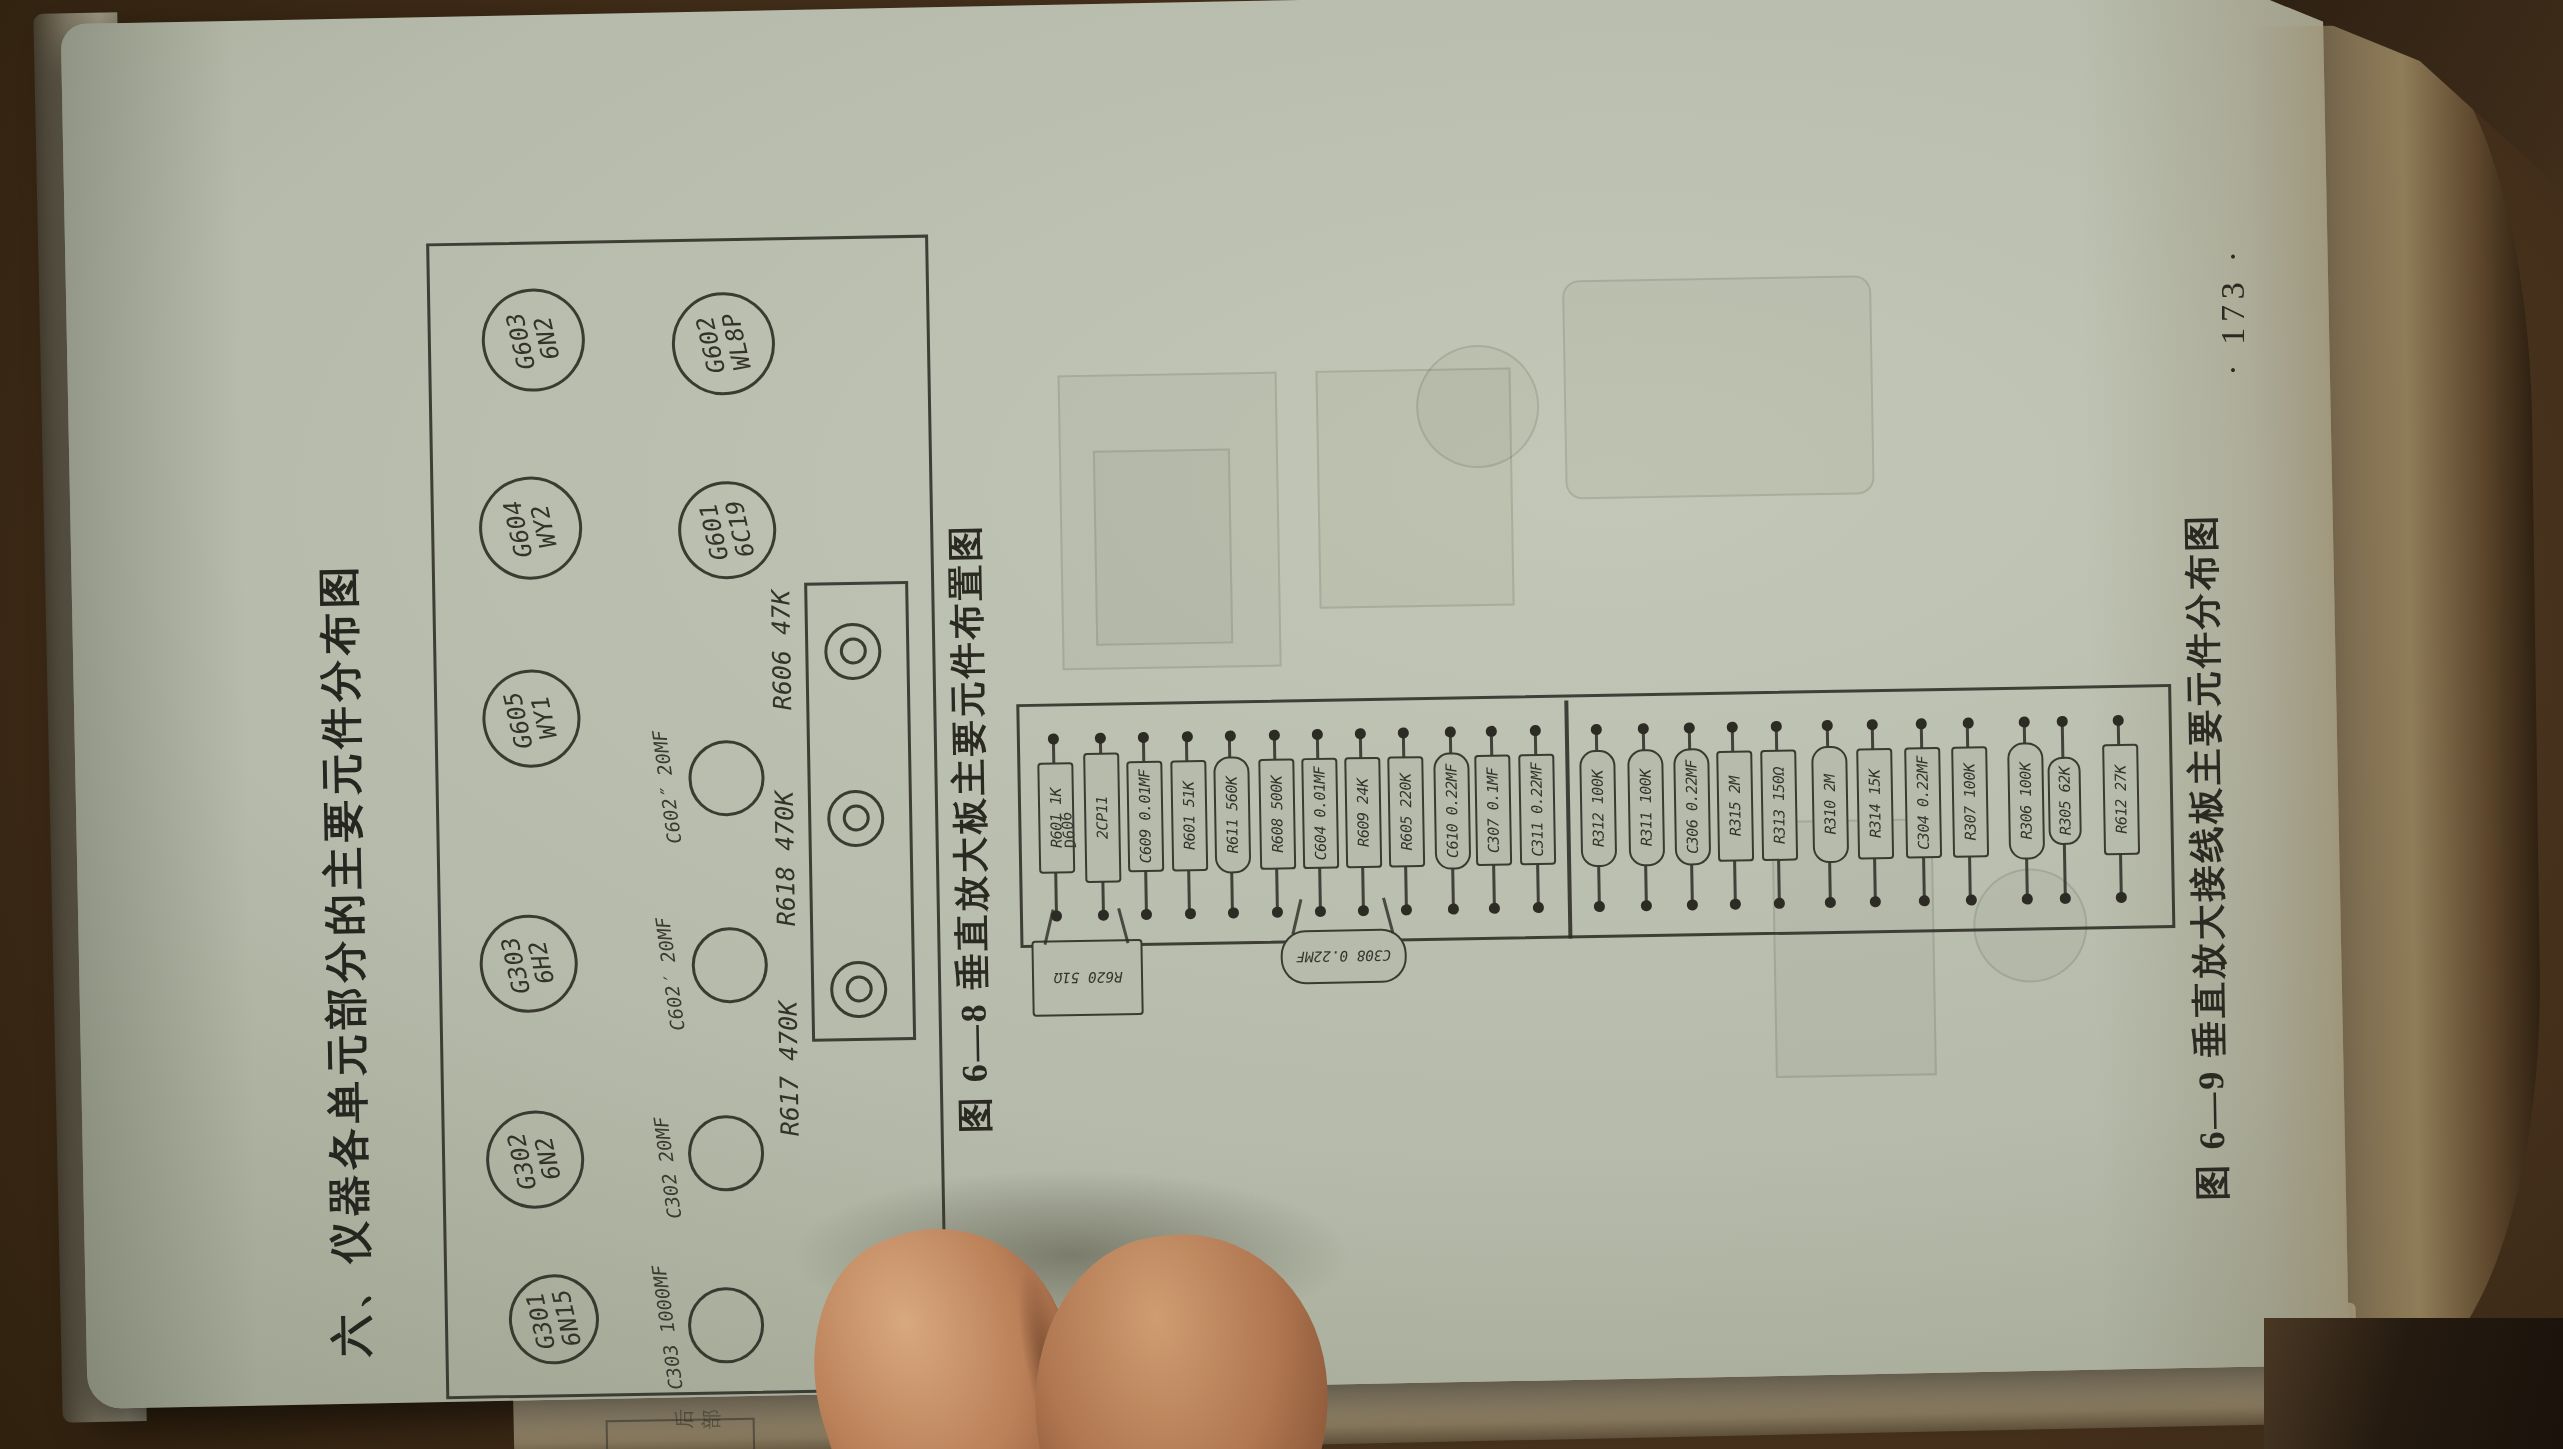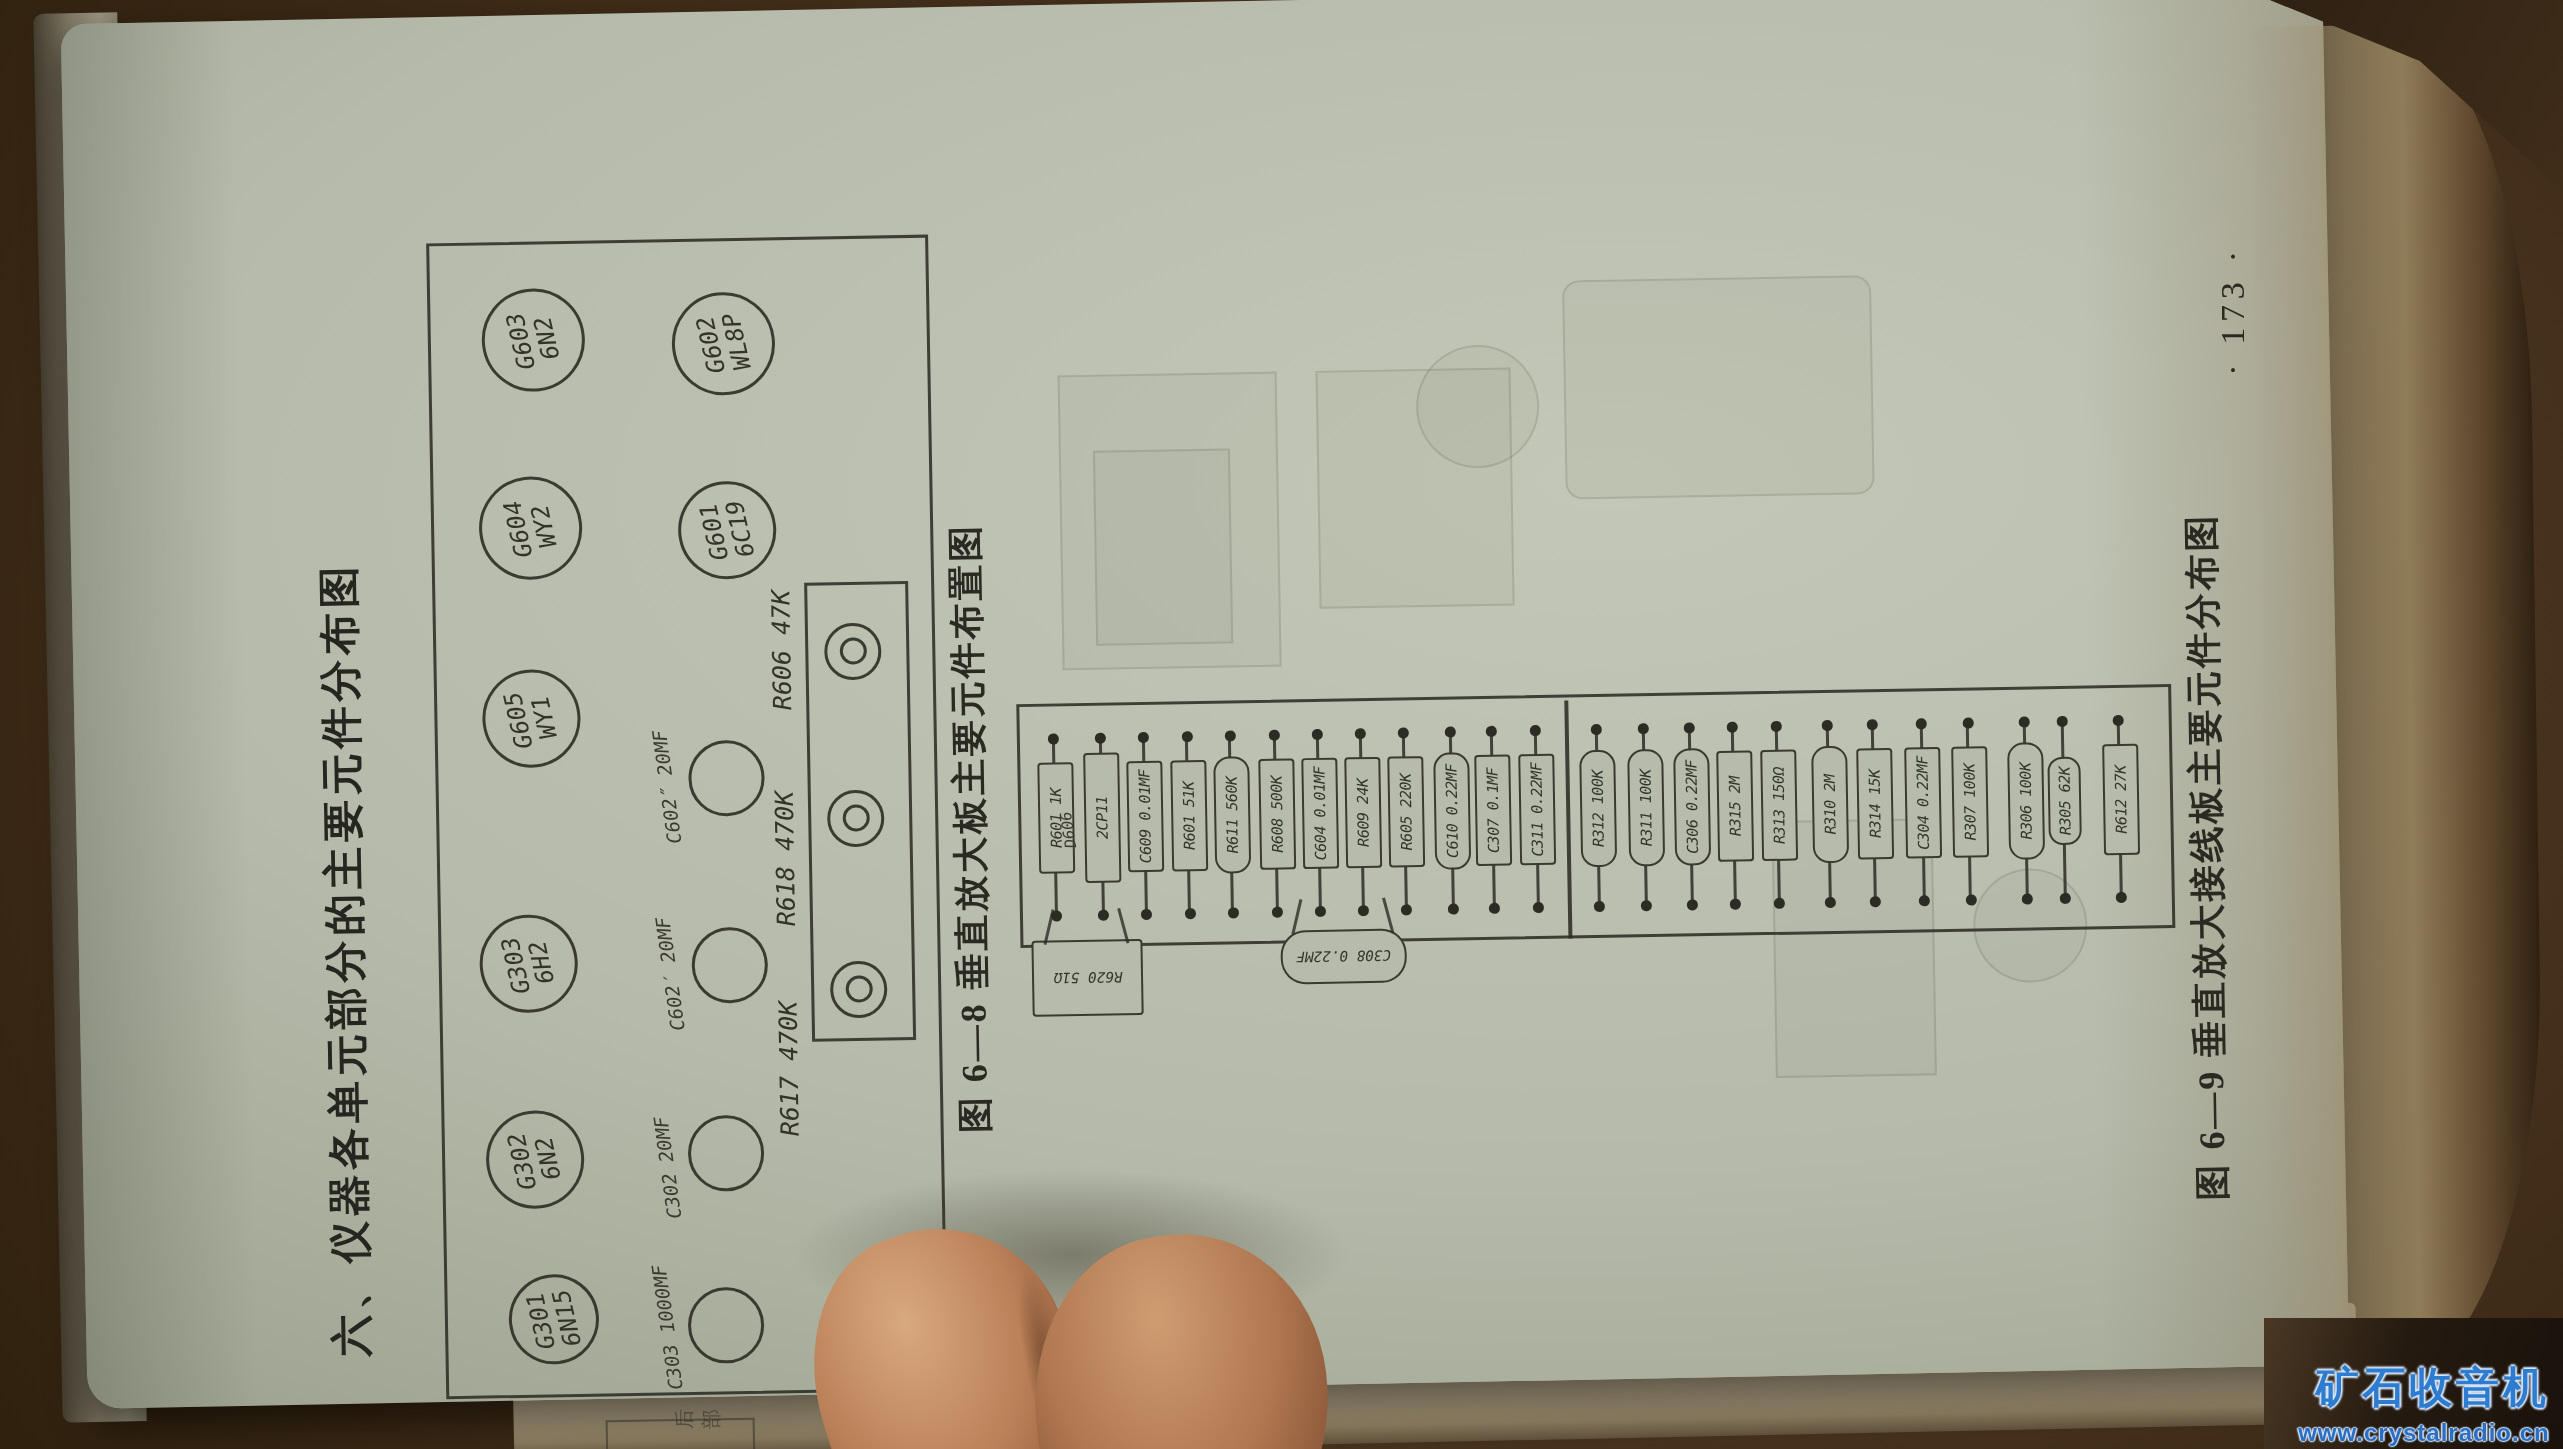--- a/index.html
+++ b/index.html
@@ -311,18 +311,14 @@
 
   <div class="abs finger-shadow"></div>
   <div class="abs finger1"></div>
   <div class="abs finger-gap"></div>
   <div class="abs finger2"></div>
 
   <div class="abs np-box"></div>
   <div class="abs np-text">后部</div>
 
   <div class="abs corner-br"></div>
-  <div class="abs watermark">
-    <div class="wm1">矿石收音机</div>
-    <div class="wm2">www.crystalradio.cn</div>
-  </div>
 </div>
 
 
 </body></html>

